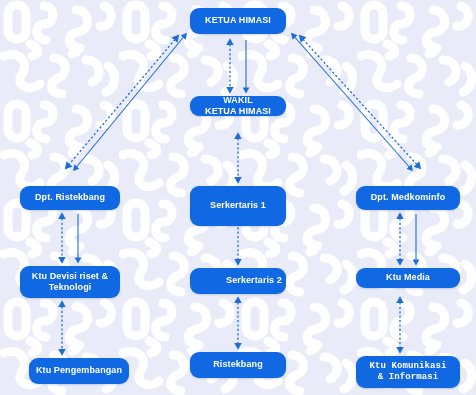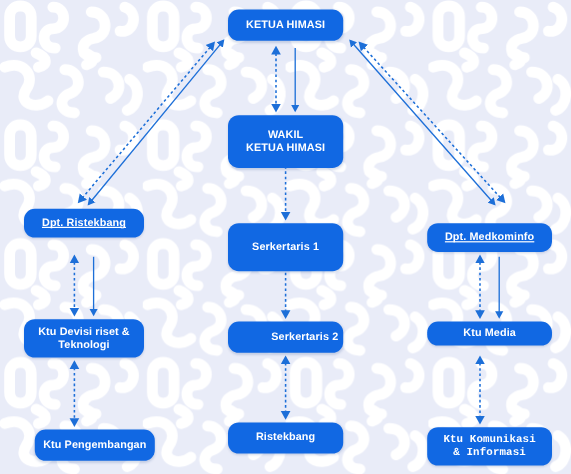--- a/index.html
+++ b/index.html
@@ -100,31 +100,31 @@
         <line x1="62" y1="302" x2="62" y2="354" stroke="#1d6fd8" stroke-width="1.3" stroke-dasharray="2.2 2.2" marker-end="url(#ah-end)" marker-start="url(#ah-start)"></line>
         <line x1="238" y1="298" x2="238" y2="348" stroke="#1d6fd8" stroke-width="1.3" stroke-dasharray="2.2 2.2" marker-end="url(#ah-end)" marker-start="url(#ah-start)"></line>
         <line x1="400" y1="298" x2="400" y2="352" stroke="#1d6fd8" stroke-width="1.3" stroke-dasharray="2.2 2.2" marker-end="url(#ah-end)" marker-start="url(#ah-start)"></line>
       </g>
   </svg>
 
   <div id="nodes-group">
       <div class="node" style="left: 190px; top: 8px; width: 96px; height: 26px; background: rgb(17, 104, 227); color: rgb(255, 255, 255);">
         <span>KETUA HIMASI</span>
       </div>
-      <div class="node" style="left: 190px; top: 96px; width: 96px; height: 44px; background: rgb(17, 104, 227); color: rgb(255, 255, 255);">
+      <div class="node" style="left: 190px; top: 96px; width: 96px; height: 20px; background: rgb(17, 104, 227); color: rgb(255, 255, 255);">
         <span>WAKIL
 KETUA HIMASI</span>
       </div>
-      <div class="node" style="left: 20px; top: 174px; width: 100px; height: 24px; background: rgb(17, 104, 227); color: rgb(255, 255, 255); text-decoration: underline;">
+      <div class="node" style="left: 20px; top: 186px; width: 100px; height: 24px; background: rgb(17, 104, 227); color: rgb(255, 255, 255);">
         <span>Dpt. Ristekbang</span>
       </div>
       <div class="node" style="left: 190px; top: 186px; width: 96px; height: 40px; background: rgb(17, 104, 227); color: rgb(255, 255, 255);">
         <span>Serkertaris 1</span>
       </div>
-      <div class="node" style="left: 356px; top: 186px; width: 104px; height: 24px; background: rgb(17, 104, 227); color: rgb(255, 255, 255); text-decoration: underline;">
+      <div class="node" style="left: 356px; top: 186px; width: 104px; height: 24px; background: rgb(17, 104, 227); color: rgb(255, 255, 255);">
         <span>Dpt. Medkominfo</span>
       </div>
       <div class="node" style="left: 20px; top: 266px; width: 100px; height: 32px; background: rgb(17, 104, 227); color: rgb(255, 255, 255);">
         <span>Ktu Devisi riset &amp;
 Teknologi</span>
       </div>
       <div class="node" style="left: 190px; top: 268px; width: 96px; height: 26px; background: rgb(17, 104, 227); color: rgb(255, 255, 255); padding-left: 36px;">
         <span>Serkertaris 2</span>
       </div>
       <div class="node" style="left: 356px; top: 268px; width: 104px; height: 20px; background: rgb(17, 104, 227); color: rgb(255, 255, 255);">

